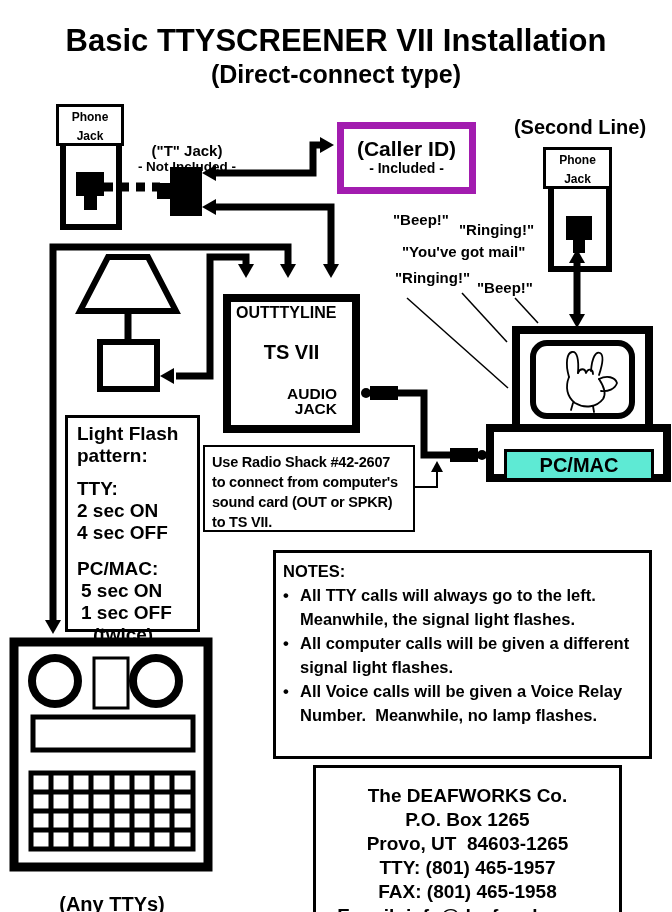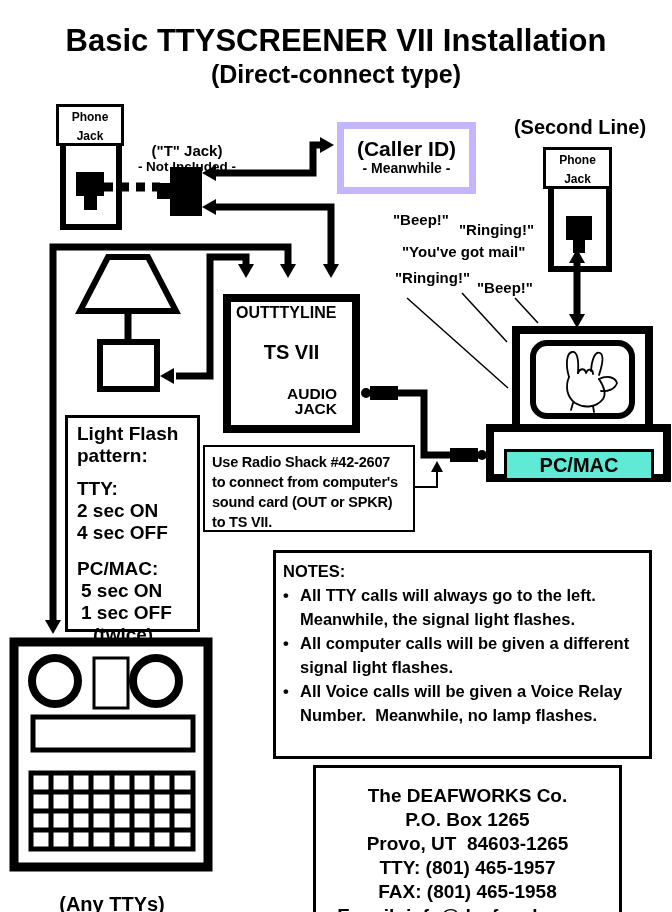--- a/index.html
+++ b/index.html
@@ -8,21 +8,21 @@
   #wires{position:absolute;left:0;top:0;z-index:1;}
   .txt{position:absolute;z-index:2;box-sizing:border-box;margin-top:12px;}
   .ctr{text-align:center;}
   #title{left:0;top:11px;width:672px;font-size:31px;}
   #subtitle{left:0;top:48px;width:672px;font-size:25px;}
   .jack-label{border:3px solid #000;background:#fff;font-size:12px;line-height:19px;padding-top:1px;text-align:center;}
   #pj1-label{left:56px;top:92px;width:68px;height:42px;}
   #pj2-label{left:543px;top:135px;width:69px;height:42px;}
   #tjack-label{left:126px;top:130px;width:122px;font-size:15px;}
   #tjack-note{left:121px;top:147px;width:132px;font-size:13.5px;}
-  #callerid{left:337px;top:110px;width:139px;height:72px;border:7px solid #c4b5fd;background:#fff;padding-top:9px;}
+  #callerid{left:337px;top:110px;width:139px;height:72px;border:7px solid #a21caf;background:#fff;padding-top:9px;}
   #callerid .l1{font-size:21px;line-height:22px;}
   #callerid .l2{font-size:14px;line-height:16px;}
   #secondline{left:495px;top:104px;width:170px;font-size:20px;}
   .sound{font-size:15px;white-space:nowrap;}
   #snd0{left:393px;top:199px;} #snd1{left:459px;top:209px;} #snd2{left:402px;top:231px;}
   #snd3{left:395px;top:257px;} #snd4{left:477px;top:267px;}
   #tsvii{left:223px;top:282px;width:137px;height:139px;border:8px solid #000;background:#fff;}
   #tsvii .ports{display:flex;justify-content:flex-start;padding:2px 6px 0 5px;font-size:16px;}
   #tsvii .name{text-align:center;margin-top:19px;font-size:20px;}
   #tsvii .audio{position:absolute;right:15px;bottom:9px;text-align:right;font-size:15.5px;line-height:15px;}
@@ -148,21 +148,21 @@
   <div class="txt jack-label" id="pj1-label">
     <div>Phone</div>
     <div>Jack</div>
   </div>
 
   <div class="txt ctr" id="tjack-label">("T" Jack)</div>
   <div class="txt ctr" id="tjack-note">- Not Included -</div>
 
   <div class="txt ctr" id="callerid">
     <div class="l1">(Caller ID)</div>
-    <div class="l2">- Meanwhile -</div>
+    <div class="l2">- Included -</div>
   </div>
 
   <div class="txt ctr" id="secondline">(Second Line)</div>
   <div class="txt jack-label" id="pj2-label">
     <div>Phone</div>
     <div>Jack</div>
   </div>
 
   <div class="txt sound" id="snd0">"Beep!"</div>
   <div class="txt sound" id="snd1">"Ringing!"</div>

